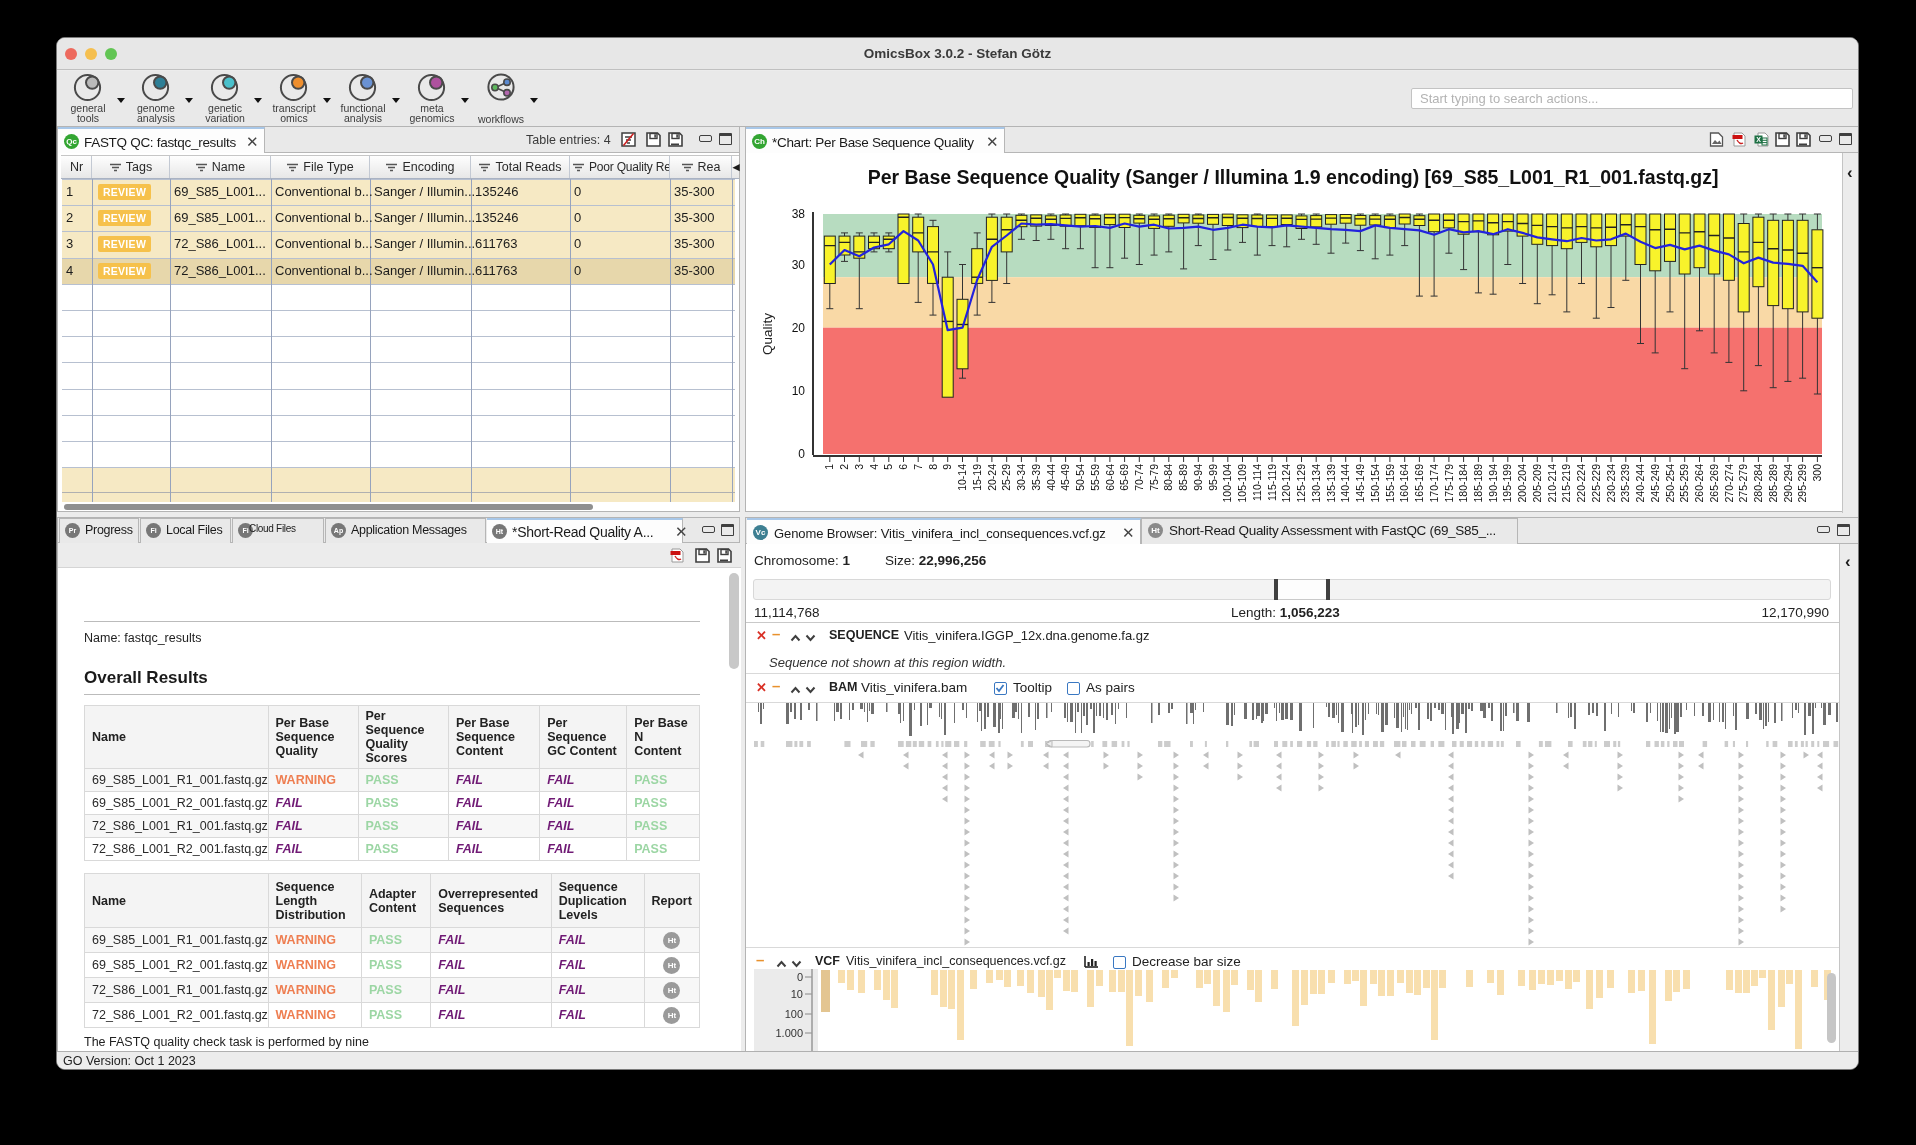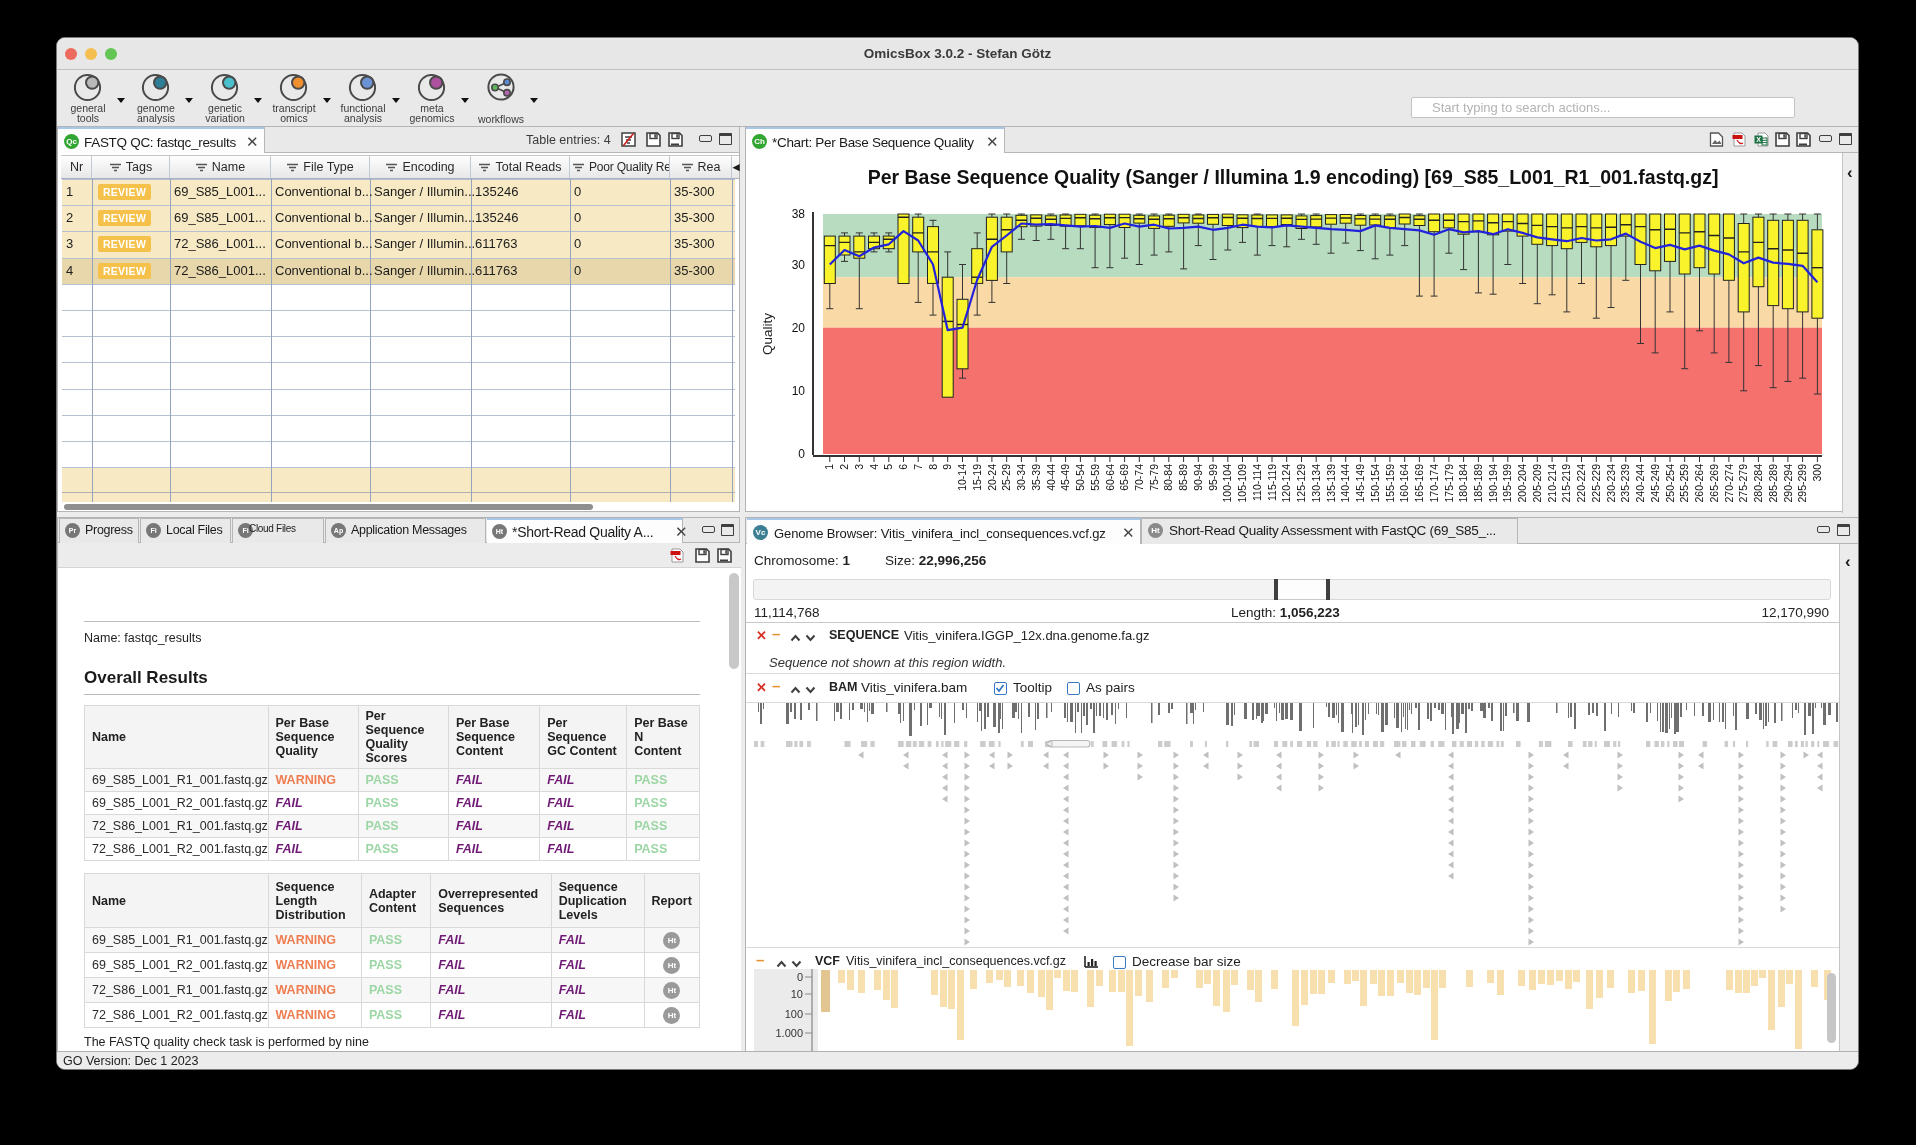--- a/index.html
+++ b/index.html
@@ -7,21 +7,21 @@
 #win { position:absolute; left:56px; top:37px; width:1803px; height:1033px; background:#ececec; border-radius:9px; border:1px solid #7a7a7a; overflow:hidden; }
 .abs { position:absolute; }
 #titlebar { position:absolute; left:0; top:0; width:100%; height:32px; background:#e7e7e7; border-bottom:1px solid #c0c0c0; }
 #titlebar .title { position:absolute; left:0; right:0; top:8px; text-align:center; font-size:13.5px; font-weight:bold; color:#3a3a3a; }
 .dot { position:absolute; top:10px; width:12px; height:12px; border-radius:50%; }
 #toolbar { position:absolute; left:0; top:33px; width:100%; height:56px; background:#e9e9e9; border-bottom:1px solid #b3b3b3; }
 .tool { position:absolute; top:1px; width:64px; text-align:center; }
 .tool svg { display:block; margin:0 auto; }
 .tool .lbl { font-size:10.5px; color:#3c3c3c; line-height:10px; margin-top:1px; }
 .tri { position:absolute; width:0; height:0; border-left:4px solid transparent; border-right:4px solid transparent; border-top:5px solid #111; }
-#search { position:absolute; left:1354px; top:26px; width:384px; height:21px; background:#fff; border:1px solid #c3c3c3; border-radius:2px; font-size:13px; color:#b3b3b3; line-height:19px; padding-left:20px; }
+#search { position:absolute; left:1354px; top:17px; width:442px; height:21px; background:#fff; border:1px solid #c3c3c3; border-radius:2px; font-size:13px; color:#b3b3b3; line-height:19px; padding-left:8px; }
 
 .panel { position:absolute; background:#fff; border:1px solid #b4b4b4; }
 .tabbar { position:absolute; left:0; top:0; right:0; height:26px; background:#e9e9e9; border-bottom:1px solid #b6b6b6; }
 .tab { position:absolute; top:0; height:26px; background:#fdfdfd; border-right:1px solid #b6b6b6; border-top:2px solid #a8c7e8; }
 .tab.inactive { background:#e9e9e9; border-top:1px solid #b6b6b6; border-left:1px solid #b6b6b6; }
 .tab .ic { position:absolute; top:5px; width:15px; height:15px; border-radius:50%; color:#fff; font-size:8px; font-weight:bold; text-align:center; line-height:15px; }
 .tab .tx { position:absolute; top:6px; font-size:13.5px; letter-spacing:-0.3px; color:#1a1a1a; white-space:nowrap; }
 .tab .cl { position:absolute; top:4px; font-size:15px; color:#444; }
 .minbtn { position:absolute; width:13px; height:7px; border:1.6px solid #3f3f3f; border-radius:2px; }
 .maxbtn { position:absolute; width:13px; height:12px; border:1.6px solid #3f3f3f; border-top:3.6px solid #3f3f3f; border-radius:1px; }
@@ -1588,15 +1588,15 @@
             <rect x="1078.0" y="1" width="7" height="30" fill="#f8dfae"></rect>
           </svg>
         </div>
       </div>
       <div class="abs" style="left:1081px;top:455px;width:9px;height:70px;background:#c6c6c6;border-radius:4.5px;"></div>
       <div class="abs" style="left:1093px;top:26px;width:19px;height:508px;background:#ececec;border-left:1px solid #c5c5c5;">
         <div class="chv" style="position:absolute;left:5px;top:8px;font-size:17px;">‹</div>
       </div>
   </div>
   <div class="abs" style="left:0;top:1013px;width:100%;height:19px;background:#ececec;border-top:1px solid #b0b0b0;">
-    <div class="abs" style="left:6px;top:2px;font-size:12.5px;color:#222;">GO Version: Dec 1 2023</div>
+    <div class="abs" style="left:6px;top:2px;font-size:12.5px;color:#222;">GO Version: Oct 1 2023</div>
   </div>
 </div>
 
 </body></html>

